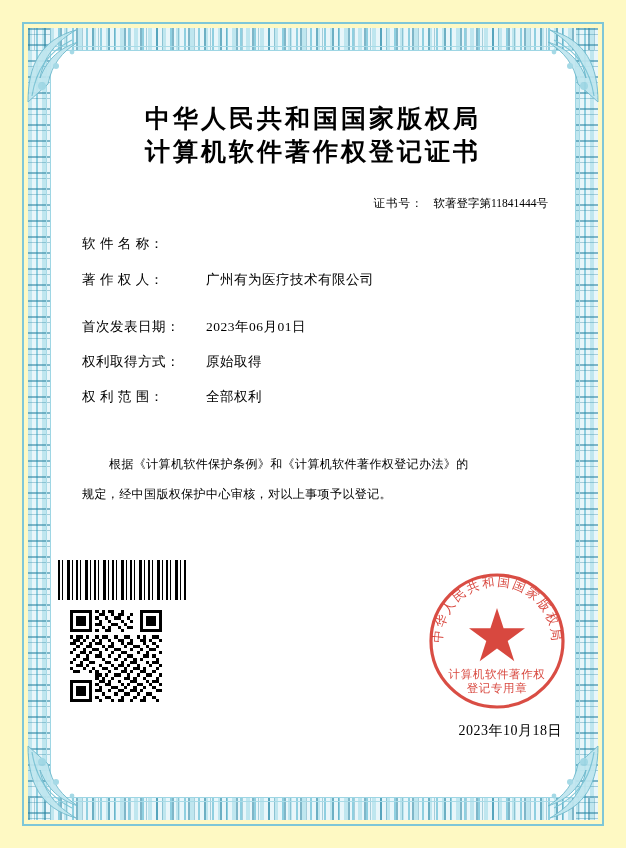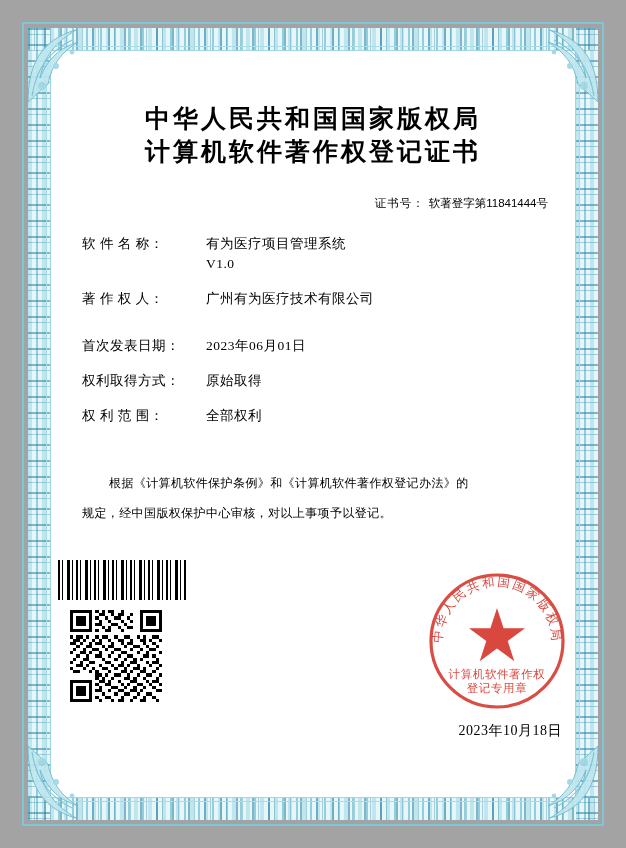--- a/index.html
+++ b/index.html
@@ -13,21 +13,21 @@
     font-family: "Liberation Serif", "DejaVu Serif", serif;
     color: #111;
     overflow: hidden;
   }
 
   .certificate {
     position: relative;
     width: 626px;
     height: 848px;
     box-sizing: border-box;
-    background: #a3a3a3;
+    background: #fef9c3;
   }
 
   
   .border-outer {
     position: absolute;
     left: 22px; top: 22px;
     right: 22px; bottom: 22px;
     border: 2px solid #7ec7d8;
     box-sizing: border-box;
   }
@@ -131,21 +131,21 @@
 
   .cert-no {
     text-align: right;
     font-size: 11.5px;
     margin-top: 28px;
     padding-right: 18px;
     color: #000;
     font-family: "Liberation Sans", sans-serif;
   }
   .cert-no .label { letter-spacing: 1px; }
-  .cert-no .value { margin-left: 4px; }
+  .cert-no .value { margin-left: 10px; font-family: Liberation Serif, serif; }
 
   .fields {
     margin-top: 24px;
     padding-left: 22px;
   }
   .field-row {
     display: flex;
     align-items: flex-start;
     margin-bottom: 17px;
     font-size: 13.5px;
@@ -280,24 +280,20 @@
     <div class="title-sub">计算机软件著作权登记证书</div>
 
     <div class="cert-no">
       <span class="label">证书号：</span><span class="value">软著登字第11841444号</span>
     </div>
 
     <div class="fields">
 
       <div class="field-row tight">
         <div class="field-label">软 件 名 称：</div>
-        <div class="field-value">
-          <span>有为医疗项目管理系统</span>
-          <span class="second-line">V1.0</span>
-        </div>
       </div>
 
       <div class="group-gap"></div>
 
       <div class="field-row">
         <div class="field-label">著 作 权 人：</div>
         <div class="field-value">广州有为医疗技术有限公司</div>
       </div>
 
       <div class="group-gap"></div>

